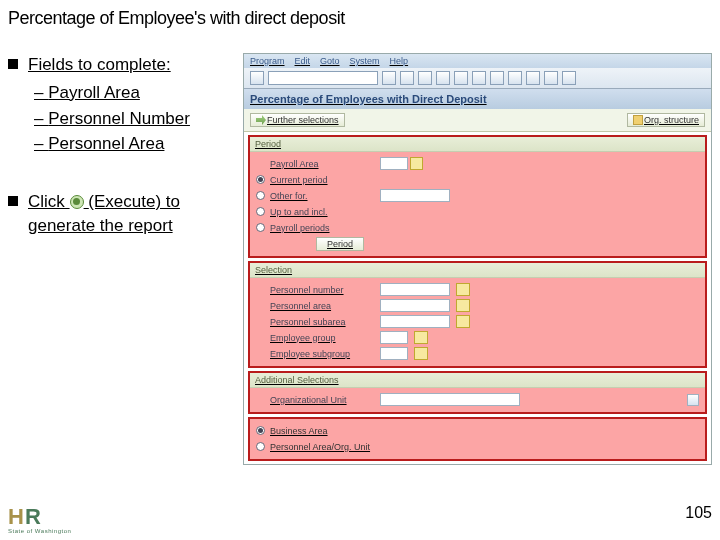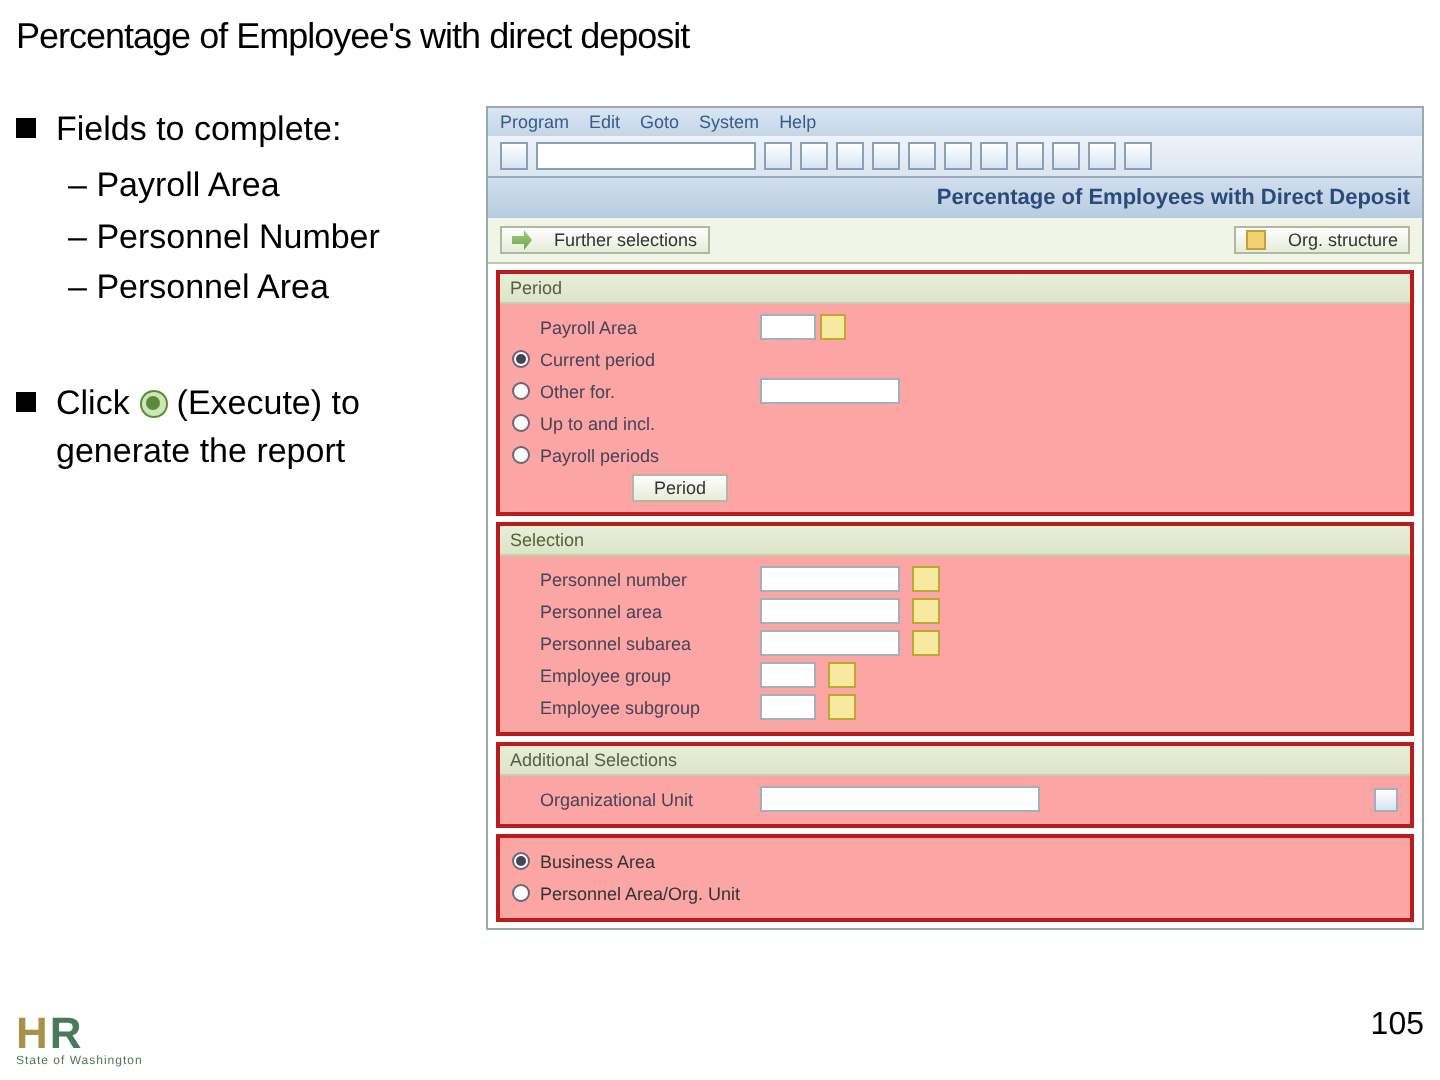--- a/index.html
+++ b/index.html
@@ -1,36 +1,36 @@
 <!DOCTYPE html>
 <html><head>
 <meta charset="utf-8">
 <style>
   * { box-sizing: border-box; margin: 0; padding: 0; }
   body { width: 720px; height: 540px; font-family: Arial, sans-serif; background: #fff; position: relative; overflow: hidden; }
   .slide-title { font-size: 18px; font-weight: 400; padding: 8px 8px 12px 8px; letter-spacing: -0.5px; }
-  .content { display: flex; padding: 12px 8px; }
+  .content { display: flex; padding: 12px 8px; text-decoration: underline; }
   .left-col { width: 235px; flex-shrink: 0; font-size: 17px; line-height: 1.4; }
   .bullet { display: flex; margin-bottom: 4px; }
   .sq { width: 10px; height: 10px; background: #000; margin-top: 6px; margin-right: 10px; flex-shrink: 0; }
   .sub { margin-left: 26px; }
   .sub-item { margin-bottom: 2px; }
   .gap { height: 32px; }
   .exec-icon { display: inline-block; width: 14px; height: 14px; border-radius: 50%; background: #cde6b5; border: 1px solid #5a8a3a; position: relative; vertical-align: -2px; }
   .exec-icon::after { content: ""; position: absolute; width: 7px; height: 7px; border-radius: 50%; background: #5a8a3a; top: 2px; left: 2px; }
   .right-col { flex: 1; border-radius: 20px; }
 
   .sap { border: 1px solid #9aa; font-size: 9px; color: #333; background: #fff; }
   .menubar { background: linear-gradient(#d9e6f2,#c4d6e8); padding: 2px 6px; color: #3a5a8a; display: flex; gap: 10px; }
   .toolbar { background: linear-gradient(#eef3f8,#dce6f0); padding: 3px 6px; display: flex; align-items: center; gap: 4px; border-bottom: 1px solid #9ab; }
   .tfield { width: 110px; height: 14px; border: 1px solid #8aa0b8; background: #fff; }
   .tbtn { width: 14px; height: 14px; border: 1px solid #8aa0b8; background: linear-gradient(#fff,#d7e3ef); display: inline-block; }
-  .report-title { background: linear-gradient(#d0deee,#b8cce0); color: #2a4a7a; font-weight: bold; font-size: 11px; padding: 4px 6px; text-align: right; }
+  .report-title { background: linear-gradient(#d0deee,#b8cce0); color: #2a4a7a; font-weight: bold; font-size: 11px; padding: 4px 6px; }
   .subtool { background: #f1f5e8; padding: 4px 6px; display: flex; justify-content: space-between; border-bottom: 1px solid #c0c8a8; }
-  .subtool .btn { display: inline-flex; align-items: flex-end; gap: 11px; padding: 1px 5px; border: 1px solid #b0b8a0; background: linear-gradient(#fff,#e6ecd6); }
+  .subtool .btn { display: inline-flex; align-items: flex-end; gap: 1px; padding: 1px 5px; border: 1px solid #b0b8a0; background: linear-gradient(#fff,#e6ecd6); }
   .ico { width: 10px; height: 10px; display: inline-block; }
   .ico-arrow { background: linear-gradient(#a0d080,#70a050); clip-path: polygon(0 30%,60% 30%,60% 0,100% 50%,60% 100%,60% 70%,0 70%); }
   .ico-org { background: #f0d070; border: 1px solid #c0a040; }
   .panel { background: #fca5a5; border: 2px solid #b91c1c; margin: 3px 4px; }
   .panel-head { background: linear-gradient(#e8eed8,#dce4c8); color: #556040; font-size: 9px; padding: 2px 5px; border-bottom: 1px solid #c5ceb0; }
   .panel-body { padding: 4px 6px; }
   .row { display: flex; align-items: center; height: 15px; margin-bottom: 1px; }
   .row-lbl { width: 110px; color: #445; }
   .radio { width: 9px; height: 9px; border-radius: 50%; border: 1px solid #667; margin-right: 5px; background: #fff; display: inline-block; position: relative; }
   .radio.sel::after { content: ""; position: absolute; width: 5px; height: 5px; background: #445; border-radius: 50%; top: 1px; left: 1px; }

